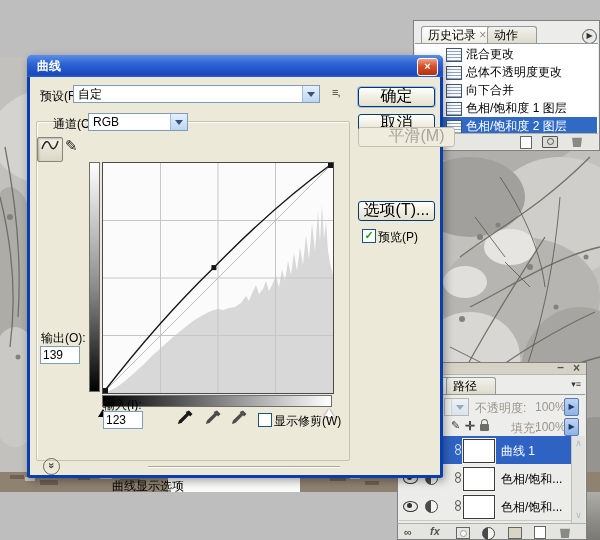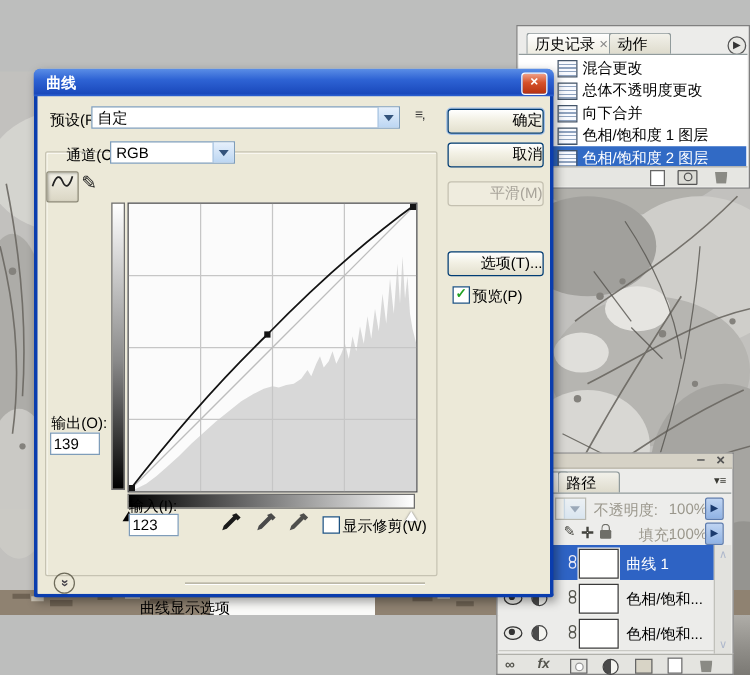--- a/index.html
+++ b/index.html
@@ -4,21 +4,21 @@
 <style>
   html,body{margin:0;padding:0;}
   #screen{position:relative;width:600px;height:540px;overflow:hidden;
     background:#BDBEBD;font-family:"Liberation Sans",sans-serif;font-size:12px;color:#000;}
   
   .photo{position:absolute;left:0;top:57px;width:600px;height:435px;}
   .photo-right{position:absolute;left:585px;top:492px;width:15px;height:48px;
     background:linear-gradient(180deg,#AFADA8,#8E8C87 60%,#7B7974);}
   
   .xpbtn{position:absolute;width:75px;height:18px;border:1px solid #003C74;border-radius:3px;
-    background:linear-gradient(#FFFFFF,#F2F0E4 45%,#E3E0CE);text-align:right;line-height:16px;font-size:12px;}
+    background:linear-gradient(#FFFFFF,#F2F0E4 45%,#E3E0CE);text-align:center;line-height:16px;font-size:16px;}
   .xpbtn.default{box-shadow:0 0 0 1px #9FBEE8;}
   .xpbtn.disabled{color:#A8A49A;border-color:#C4C0B0;background:#EFECDE;}
   .combo{position:absolute;height:18px;border:1px solid #7F9DB9;background:#fff;line-height:16px;padding-left:4px;box-sizing:border-box;}
   .combo .arrow{position:absolute;right:0;top:0;bottom:0;width:16px;
     background:linear-gradient(#E6F0FC,#BCD6F2);border-left:1px solid #9EBEE0;}
   .combo .arrow:after{content:"";position:absolute;left:4px;top:6px;border-left:4px solid transparent;
     border-right:4px solid transparent;border-top:5px solid #33537B;}
   .chk{position:absolute;width:12px;height:12px;border:1px solid #1C5180;background:#fff;line-height:11px;
     text-align:center;font-size:11px;color:#21A121;font-weight:bold;}
   .lbl{position:absolute;white-space:nowrap;}
@@ -280,21 +280,21 @@
 
       <span class="lbl" style="left:10px;top:11px;">预设(R):</span>
       <span class="combo" style="left:43px;top:8px;width:247px;">
         <span>自定</span>
         <span class="arrow"></span>
       </span>
       <span class="lbl" style="left:302px;top:9px;font-size:11px;color:#333;letter-spacing:-1px;">≡,</span>
 
       <div class="xpbtn default" style="left:328px;top:10px;">确定</div>
       <div class="xpbtn" style="left:328px;top:37px;">取消</div>
-      <div class="xpbtn disabled" style="left:328px;top:68px;">平滑(M)</div>
+      <div class="xpbtn disabled" style="left:328px;top:50px;padding-left:20px;">平滑(M)</div>
       <div class="xpbtn" style="left:328px;top:124px;">选项(T)...</div>
       <span class="chk" style="left:332px;top:152px;">✓</span>
       <span class="lbl" style="left:348px;top:152px;">预览(P)</span>
 
       <div class="groupbox"></div>
 
       <span class="lbl" style="left:23px;top:39px;">通道(C):</span>
       <span class="combo" style="left:58px;top:36px;width:100px;">
         <span>RGB</span>
         <span class="arrow"></span>

